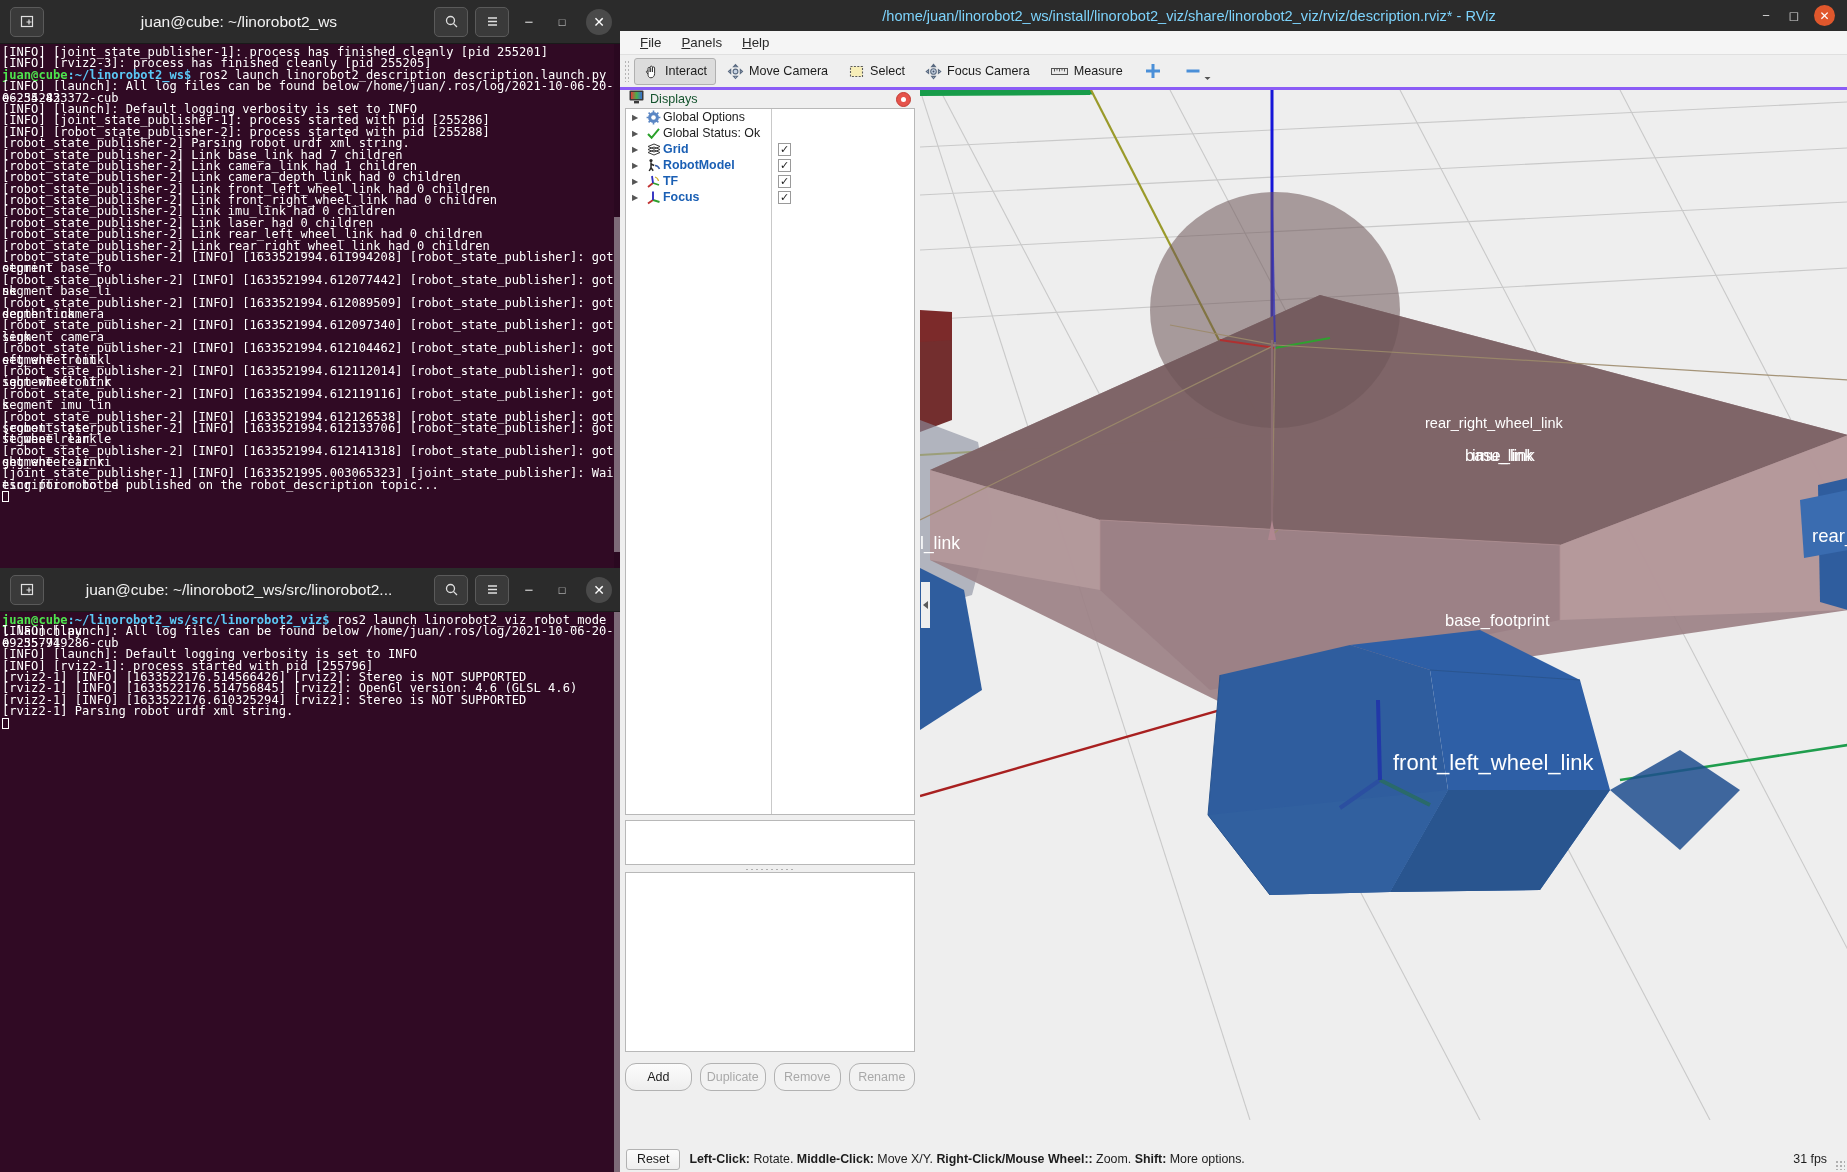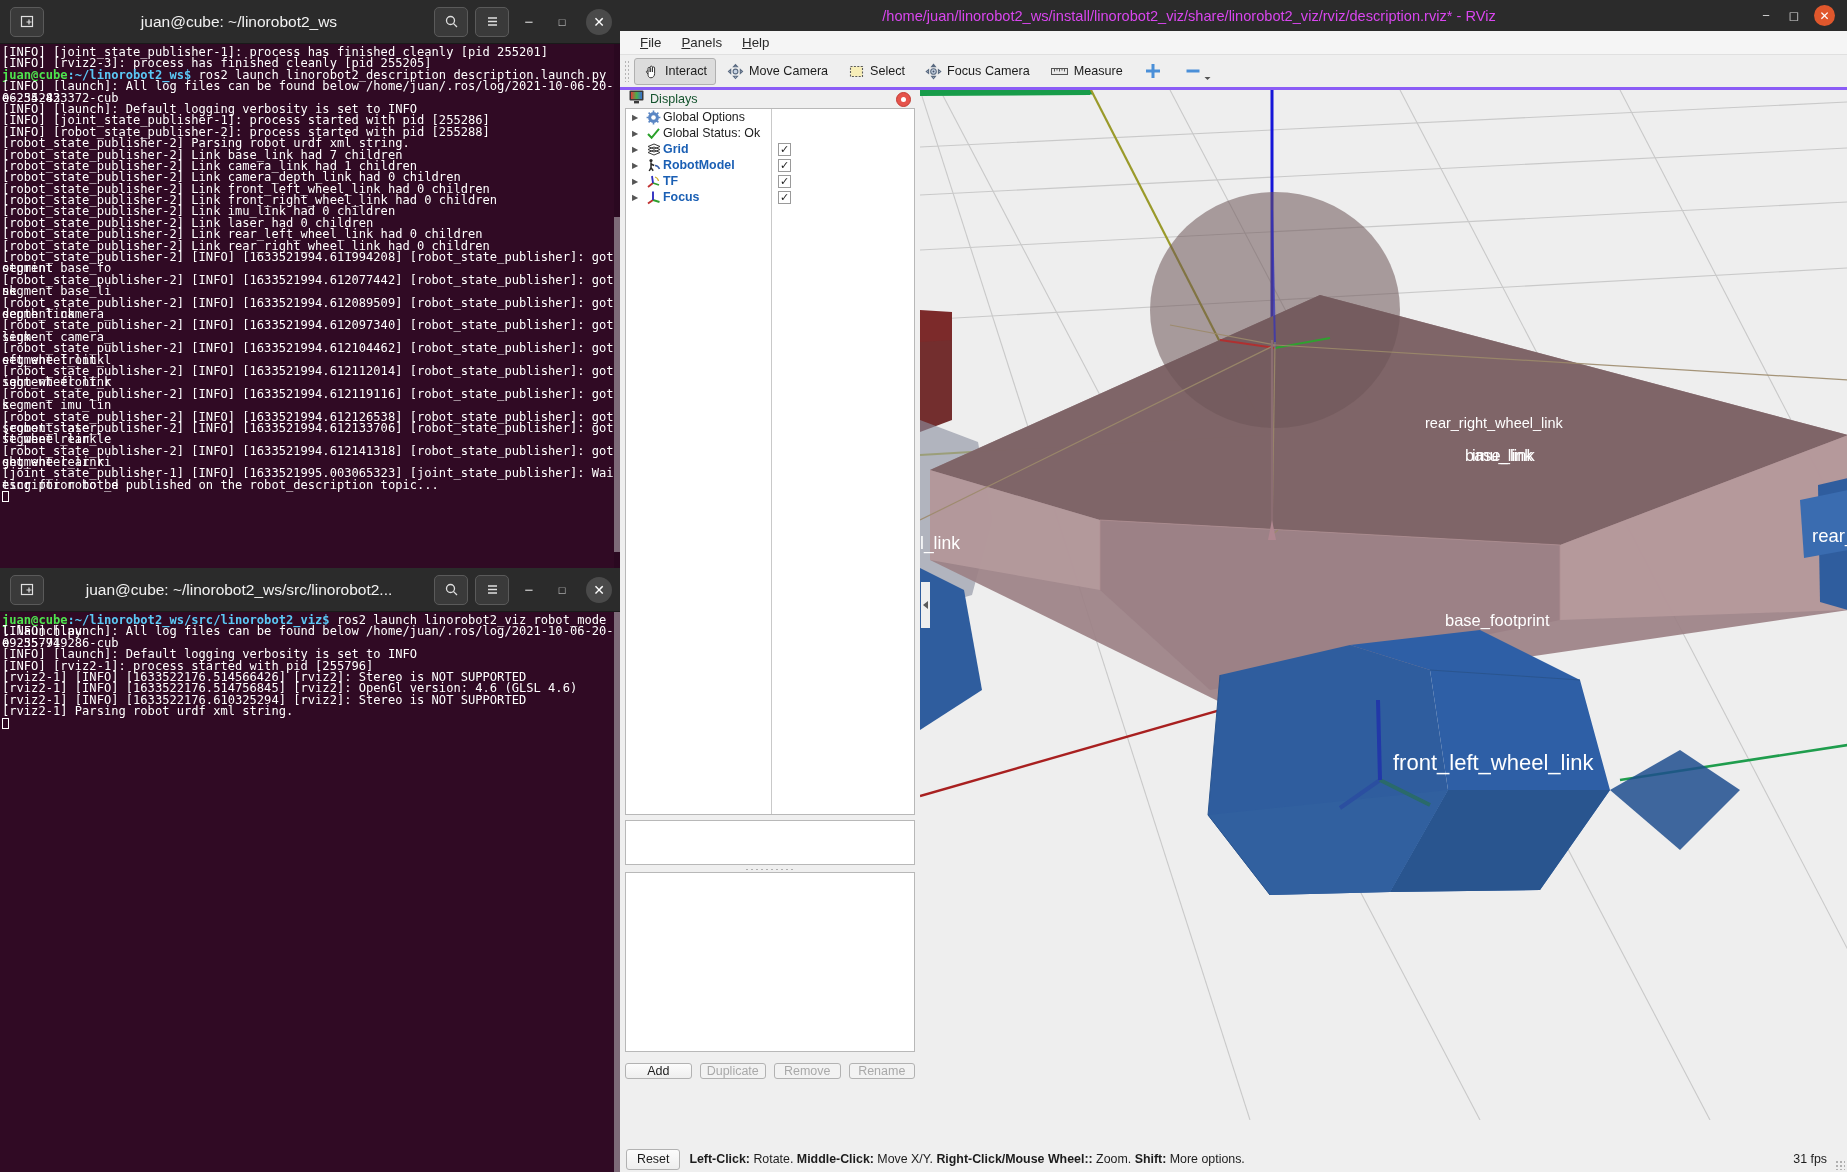--- a/index.html
+++ b/index.html
@@ -32,21 +32,21 @@
   .cursor { display:inline-block; width:7px; height:11px; border:1px solid #ffffff;
             vertical-align:-2px; }
   .term-scroll { position:absolute; right:0; top:0; width:6px; height:100%; background:#2a0820; }
   .term-scroll i { display:block; position:absolute; right:0; width:6px; background:#7d6a78; }
 
   
   #rviz { position:absolute; left:620px; top:0; width:1227px; height:1172px;
           background:#efefef; }
   .rv-titlebar { height:31px; background:#2b2b2b; display:flex; align-items:center;
                  position:relative; }
-  .rv-title { flex:1; text-align:center; color:#d946ef; font-size:14.6px;
+  .rv-title { flex:1; text-align:center; color:#7dd3fc; font-size:14.6px;
               white-space:nowrap; overflow:hidden; }
   .rv-wbtns { display:flex; align-items:center; gap:12px; padding-right:12px; }
   .rv-wb { color:#d8d8d8; font-size:13px; width:16px; text-align:center; }
   .rv-wclose { width:21px; height:21px; border-radius:50%; background:#e0572c;
                color:#fff; font-size:12px; display:flex; align-items:center;
                justify-content:center; }
 
   .rv-menubar { height:24px; background:#f5f5f5; border-bottom:1px solid #e0e0e0;
                 display:flex; align-items:center; padding-left:12px; gap:4px;text-align:center; }
   .rv-menu { font-size:13.3px; color:#2a2a2a; padding:2px 8px; }
@@ -90,21 +90,21 @@
               background:#fff; border:1px solid #b8b8b8; }
   .splitter { position:absolute; left:0; right:0; bottom:248px; height:6px;
               display:flex; align-items:center; justify-content:center; }
   .splitter i { width:52px; height:3px;
                 background-image:radial-gradient(#b0b0b0 1px, transparent 1px);
                 background-size:5px 3px; }
   .prop-box { position:absolute; left:0; right:0; bottom:68px; height:180px;
               background:#fff; border:1px solid #b8b8b8; }
   .disp-btns { position:absolute; left:0; right:0; bottom:33px; height:24px;
                display:flex; gap:8px; }
-  .dbtn { flex:1; height:16px; border:1px solid #b2b2b2; border-radius:3px;
+  .dbtn { flex:1; height:28px; border:1px solid #b2b2b2; border-radius:11px;
           background:linear-gradient(#fcfcfc,#eeeeee); font-size:12.5px; color:#1c1c1c;
           display:flex; align-items:center; justify-content:center; }
   .dbtn.disabled { color:#a9a9a9; background:#f2f2f2; }
 
   
   .view3d { position:absolute; left:300px; top:0; right:0; bottom:0;
             background:#eeeeee; overflow:hidden; }
   .view-handle { position:absolute; left:301px; top:50%; width:9px; height:46px;
                  margin-top:-23px; background:#efefef; display:flex; align-items:center;
                  justify-content:center; z-index:9; }

